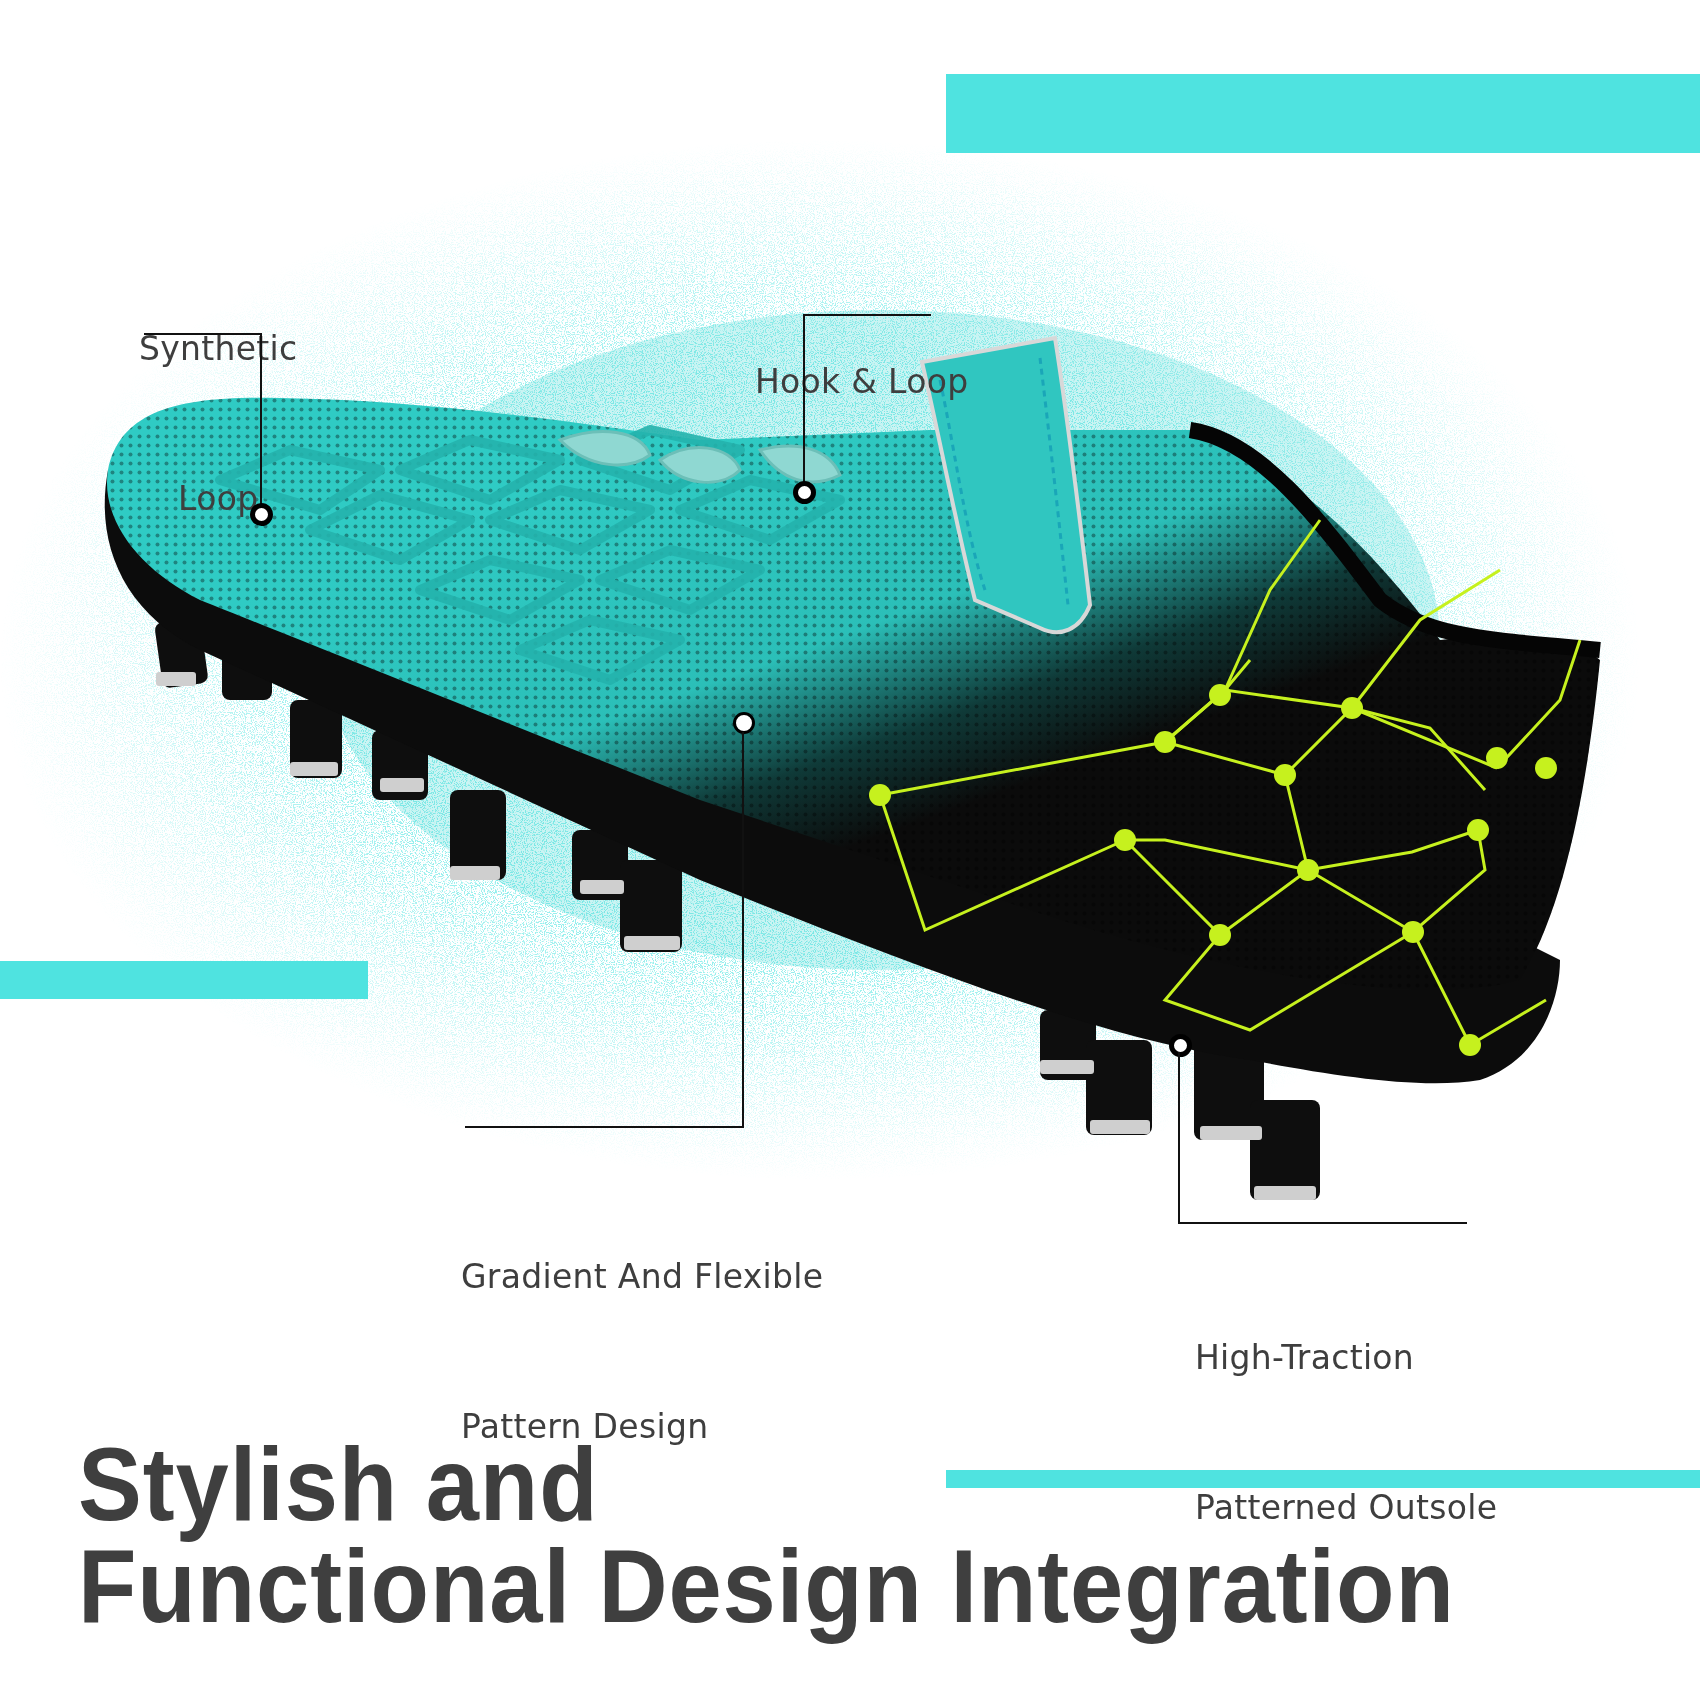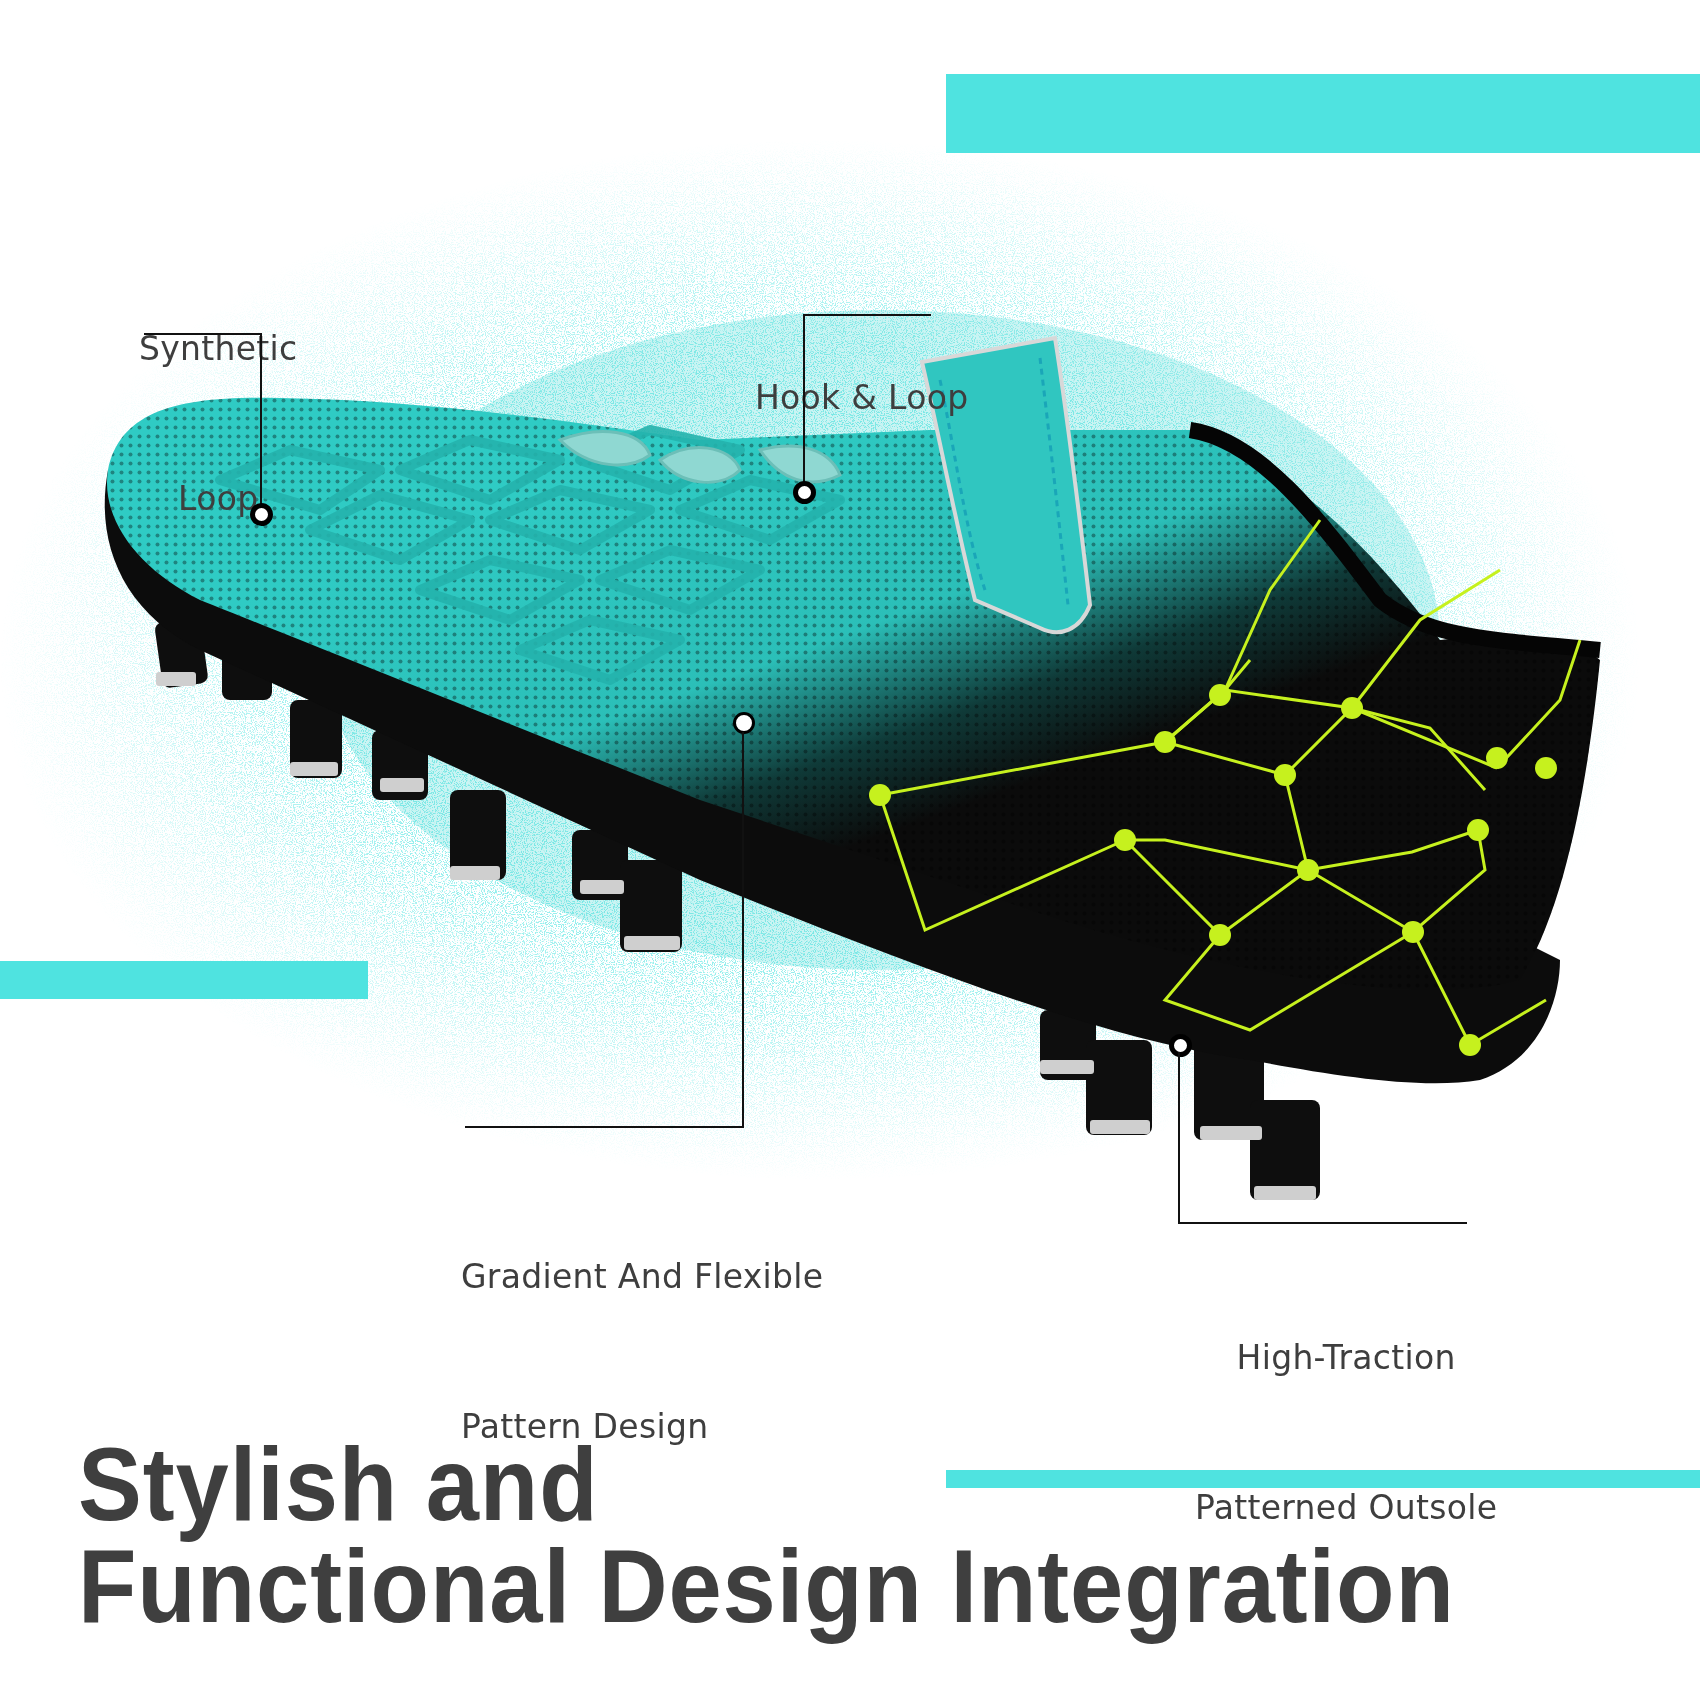--- a/index.html
+++ b/index.html
@@ -139,37 +139,37 @@
 </svg>
 
 <div class="callout-label" style="left:139px; top:224px;text-align:center;">
   <div>Synthetic</div>
   <div>Loop</div>
 </div>
 <div class="line" style="left:144px; top:333px; width:117px; height:2px;"></div>
 <div class="line" style="left:260px; top:333px; width:2px; height:175px;"></div>
 <div class="dot" style="left:250px; top:503px;"></div>
 
-<div class="callout-label" style="left:755px; top:273px;">
+<div class="callout-label" style="left:755px; top:257px;">
   <div>Hook &amp; Loop</div>
 </div>
 <div class="line" style="left:804px; top:314px; width:127px; height:2px;"></div>
 <div class="line" style="left:803px; top:314px; width:2px; height:170px;"></div>
 <div class="dot" style="left:793px; top:481px;"></div>
 
 <div class="dot" style="left:733px; top:712px; border-width:3px; width:16px; height:16px;"></div>
 <div class="line" style="left:742px; top:732px; width:2px; height:396px;"></div>
 <div class="line" style="left:465px; top:1126px; width:279px; height:2px;"></div>
 <div class="callout-label" style="left:433px; top:1152px;margin-left:28px;">
   <div>Gradient And Flexible</div>
   <div>Pattern Design</div>
 </div>
 
 <div class="dot" style="left:1169px; top:1034px;"></div>
 <div class="line" style="left:1178px; top:1052px; width:2px; height:171px;"></div>
 <div class="line" style="left:1178px; top:1222px; width:289px; height:2px;"></div>
-<div class="callout-label" style="left:1195px; top:1233px;text-align:center;">
+<div class="callout-label" style="left:1195px; top:1233px;">
   <div>High-Traction</div>
   <div>Patterned Outsole</div>
 </div>
 
 <div class="headline" style="top:1432px;">Stylish and</div>
 <div class="headline" style="top:1534px;">Functional Design Integration</div>
 
 </body></html>

